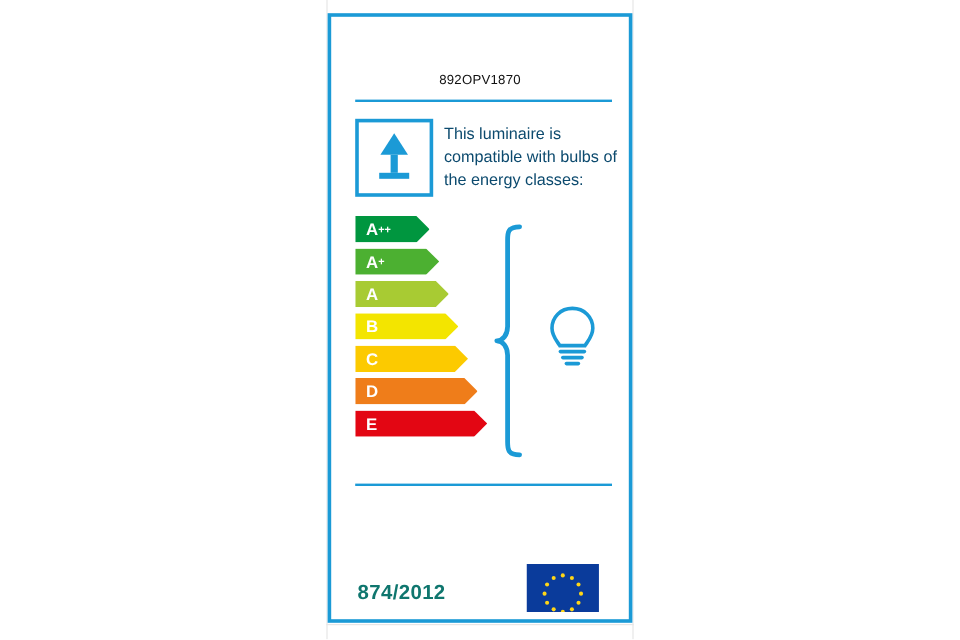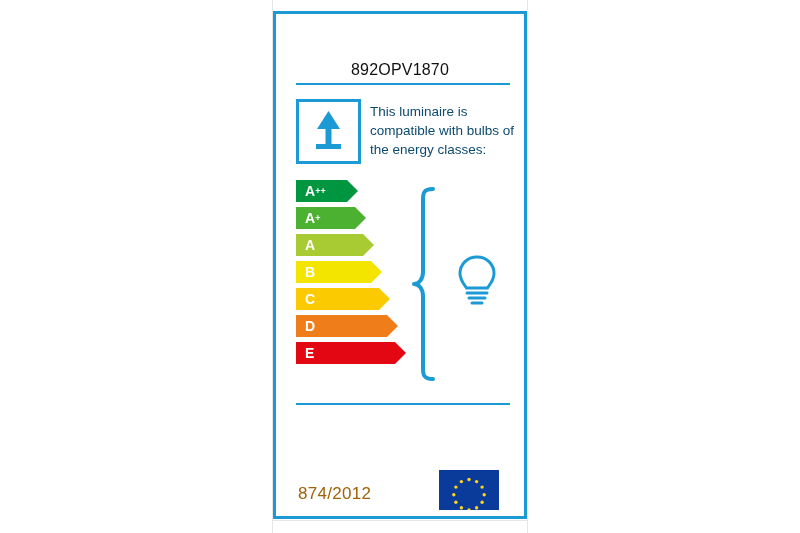--- a/index.html
+++ b/index.html
@@ -44,21 +44,21 @@
   }
   .sep-top { top: 69px; }
   .sep-bottom { top: 389px; }
 
   .model-code {
     position: absolute;
     left: 0;
     top: 47px;
     width: 100%;
     text-align: center;
-    font-size: 16px;
+    font-size: 11px;
     color: #111111;
     letter-spacing: 0.2px;
   }
 
   
   .lamp-box {
     position: absolute;
     left: 20px;
     top: 85px;
     width: 65px;
@@ -125,22 +125,22 @@
     top: 240px;
     width: 42px;
     height: 52px;
   }
 
   .regulation {
     position: absolute;
     left: 22px;
     top: 470px;
     font-size: 17px;
-    font-weight: normal;
-    color: #a16207;
+    font-weight: bold;
+    color: #0f766e;
     letter-spacing: 0.3px;
   }
 
   .eu-flag {
     position: absolute;
     left: 163px;
     top: 456px;
     width: 60px;
     height: 40px;
     background: #0a3b9b;

